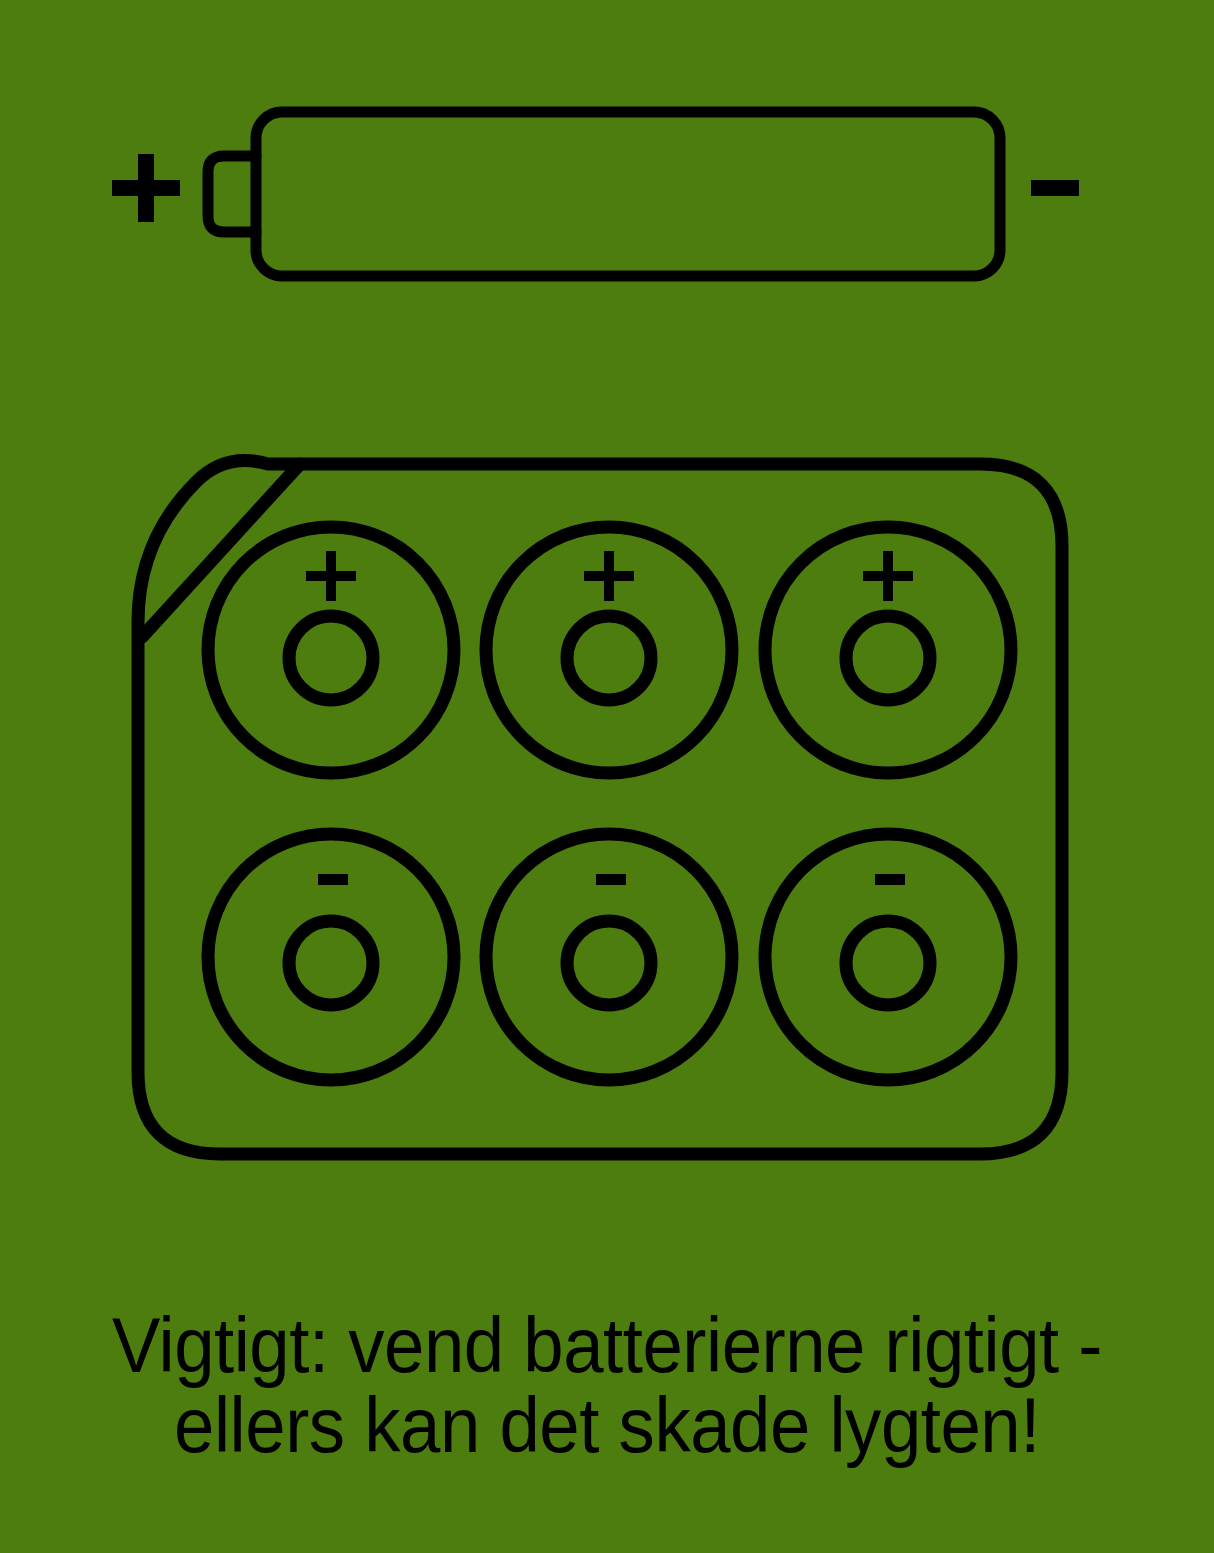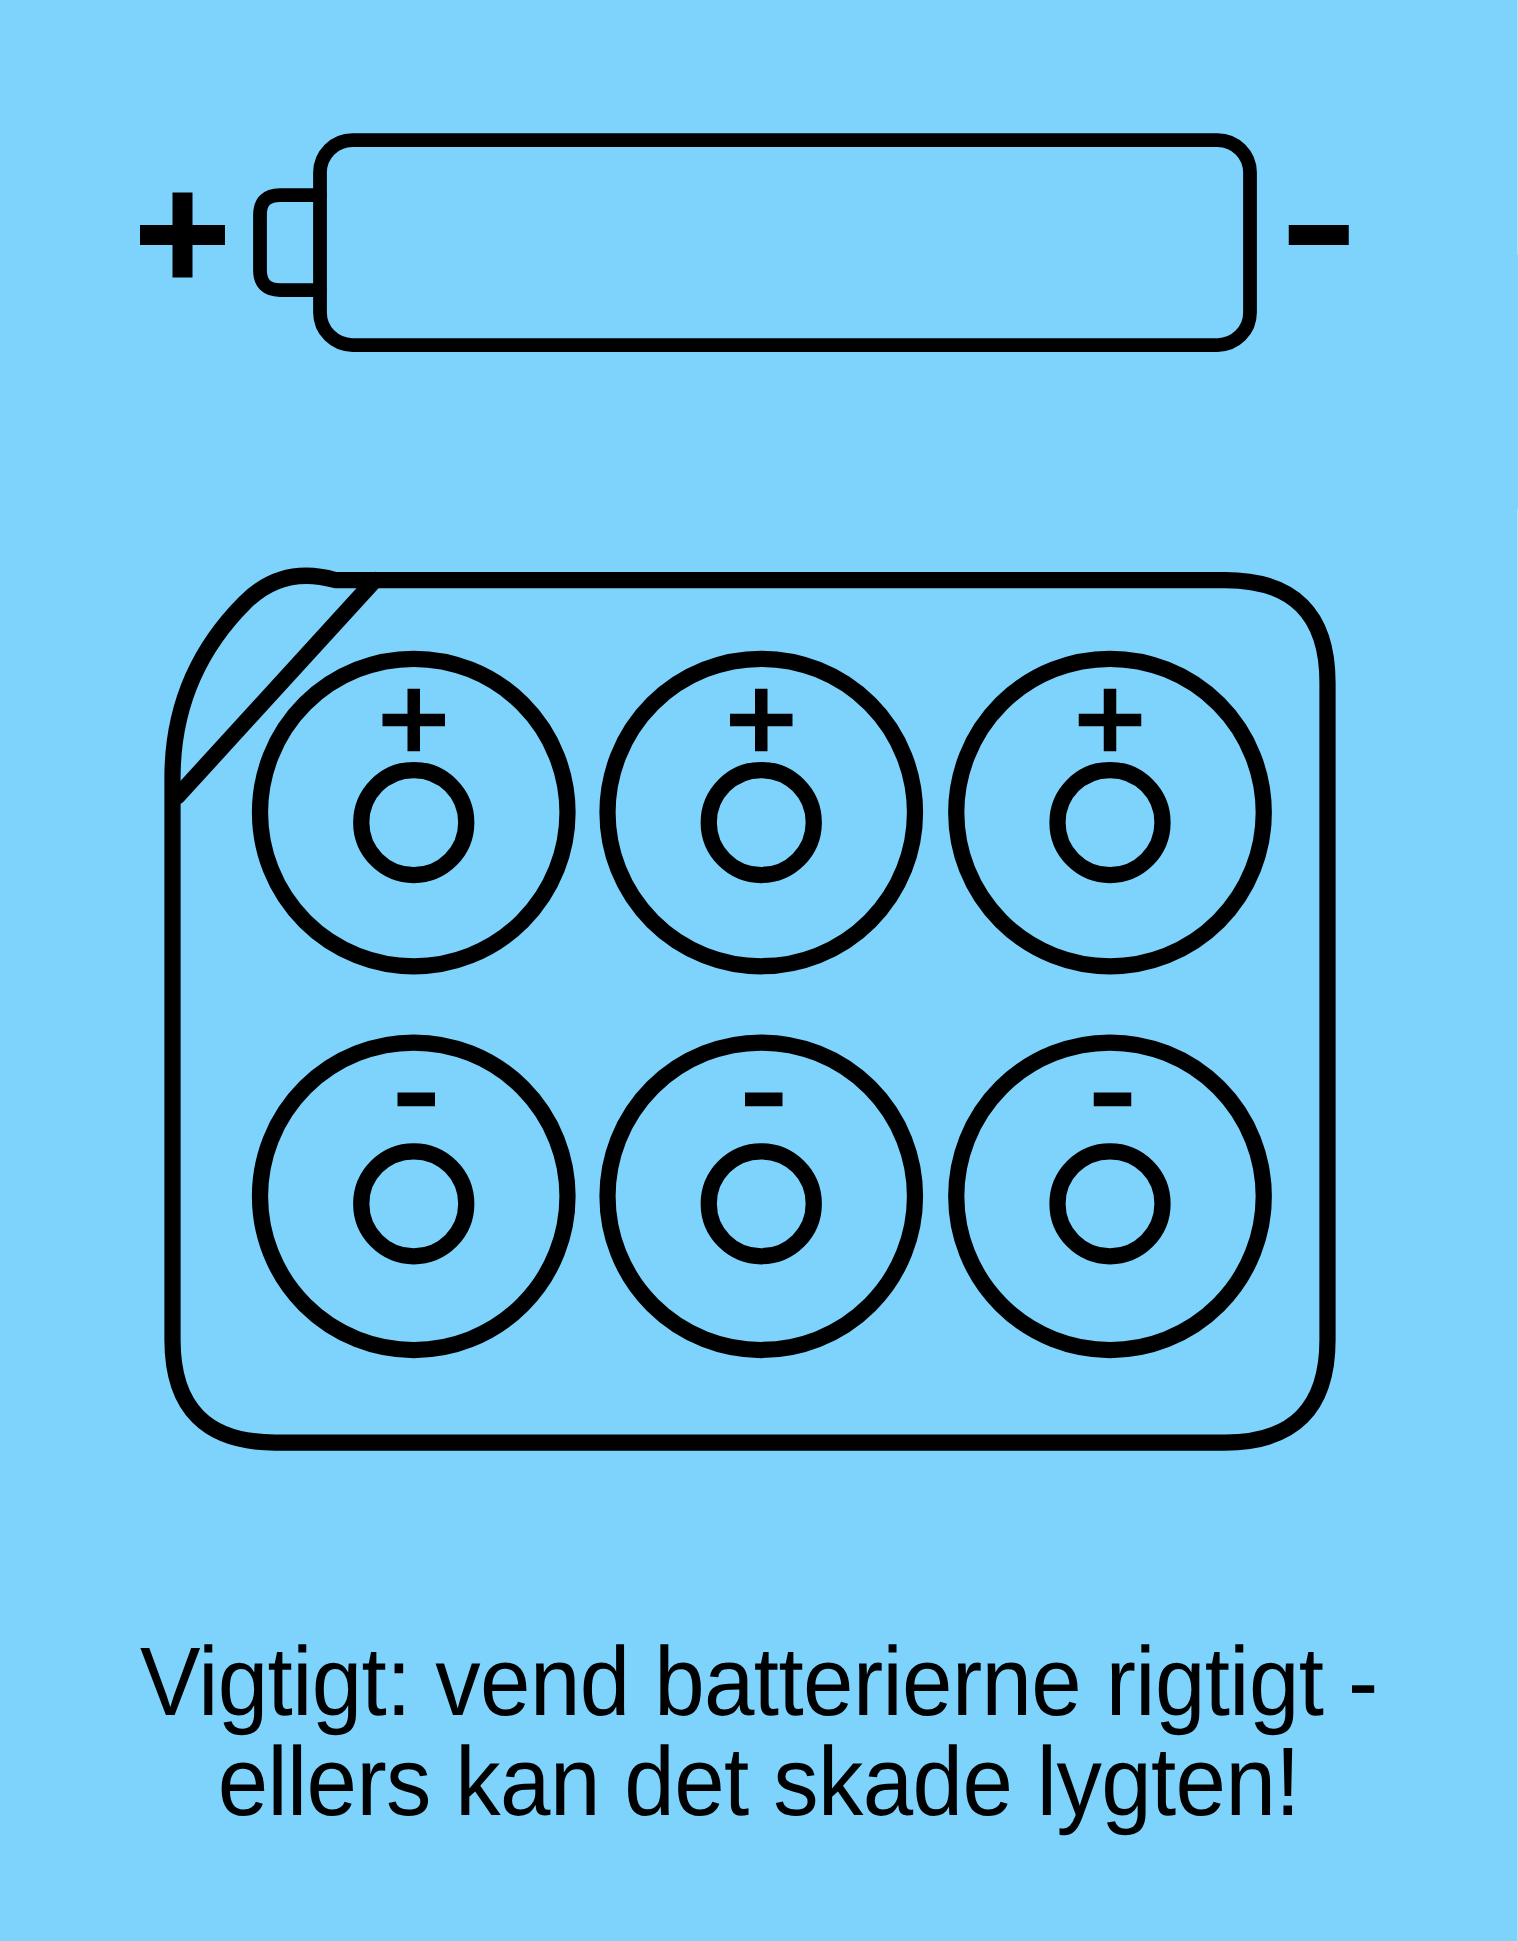--- a/index.html
+++ b/index.html
@@ -13,21 +13,21 @@
     height: 1553px;
     font-family: "Liberation Sans", sans-serif;
     color: #000000;
     overflow: hidden;
     position: relative;
   }
   #page {
     position: relative;
     width: 1214px;
     height: 1553px;
-    background: #7dd3fc;
+    background: #4d7c0f;
   }
   #diagram {
     position: absolute;
     left: 0;
     top: 0;
     width: 1214px;
     height: 1553px;
     display: block;
   }
   .stroke-shape {

